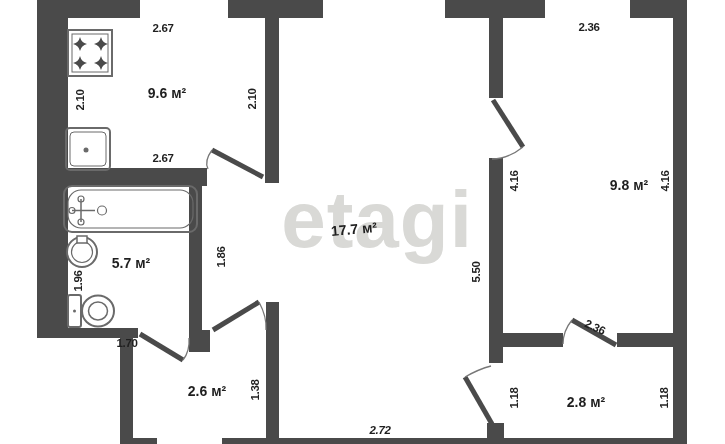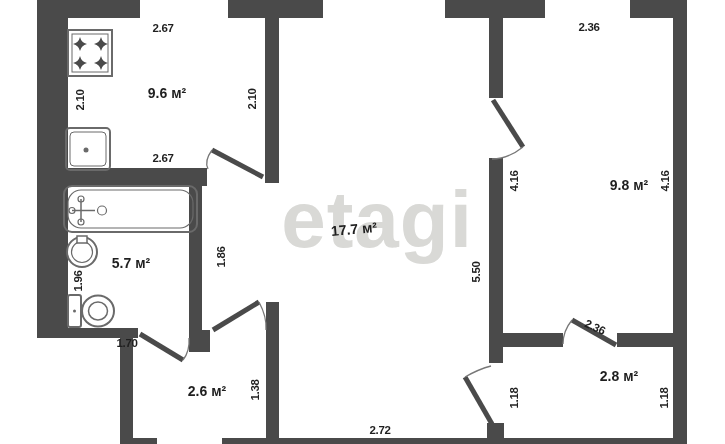--- a/index.html
+++ b/index.html
@@ -124,33 +124,33 @@
       <line x1="492" y1="424" x2="465" y2="377" stroke="var(--wall)" stroke-width="5"></line>
       <path d="M465 377 Q479 369 491 366" stroke="#777" stroke-width="1.3"></path>
     </g>
   </svg>
 
   <div class="room" style="left:167px;top:93px;">9.6 м²</div>
   <div class="room" style="left:131px;top:263px;">5.7 м²</div>
   <div class="room tilt" style="left:354px;top:229px;">17.7 м²</div>
   <div class="room" style="left:629px;top:185px;">9.8 м²</div>
   <div class="room" style="left:207px;top:391px;">2.6 м²</div>
-  <div class="room" style="left:586px;top:376px;margin-left:33px;">2.8 м²</div>
+  <div class="room" style="left:586px;top:402px;">2.8 м²</div>
 
   <div class="dim" style="left:163px;top:28px;">2.67</div>
   <div class="dim" style="left:163px;top:158px;">2.67</div>
   <div class="dim v" style="left:80px;top:100px;">2.10</div>
   <div class="dim v" style="left:252px;top:99px;">2.10</div>
   <div class="dim" style="left:589px;top:27px;">2.36</div>
   <div class="dim v" style="left:514px;top:181px;">4.16</div>
   <div class="dim v" style="left:665px;top:181px;">4.16</div>
   <div class="dim v" style="left:476px;top:272px;">5.50</div>
   <div class="dim v" style="left:221px;top:257px;">1.86</div>
   <div class="dim v" style="left:78px;top:281px;">1.96</div>
   <div class="dim" style="left:127px;top:319px;margin-top:24px;">1.70</div>
   <div class="dim v" style="left:255px;top:390px;">1.38</div>
   <div class="dim tilt" style="left:595px;top:327px;">2.36</div>
   <div class="dim v" style="left:514px;top:398px;">1.18</div>
   <div class="dim v" style="left:664px;top:398px;">1.18</div>
-  <div class="dim" style="left:380px;top:430px;">2.72</div>
+  <div class="dim" style="left:380px;top:430px;font-style:italic;">2.72</div>
 
 
 </div>
 
 </body></html>

